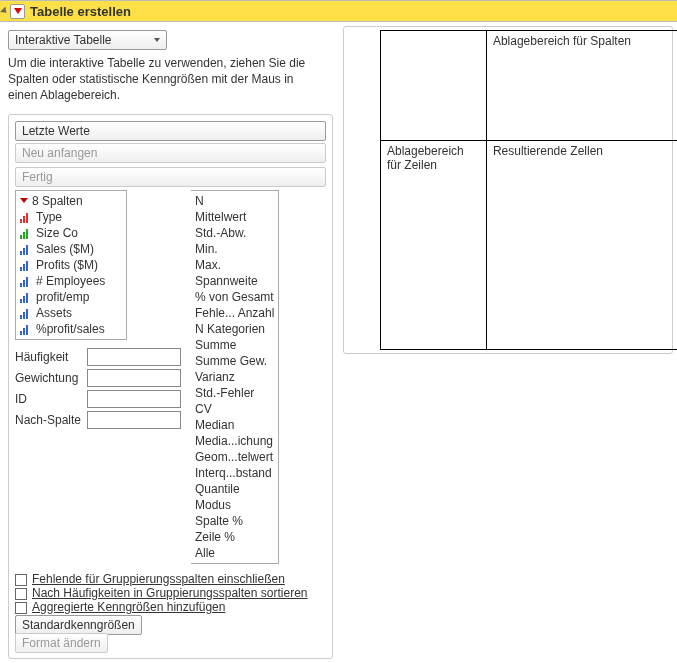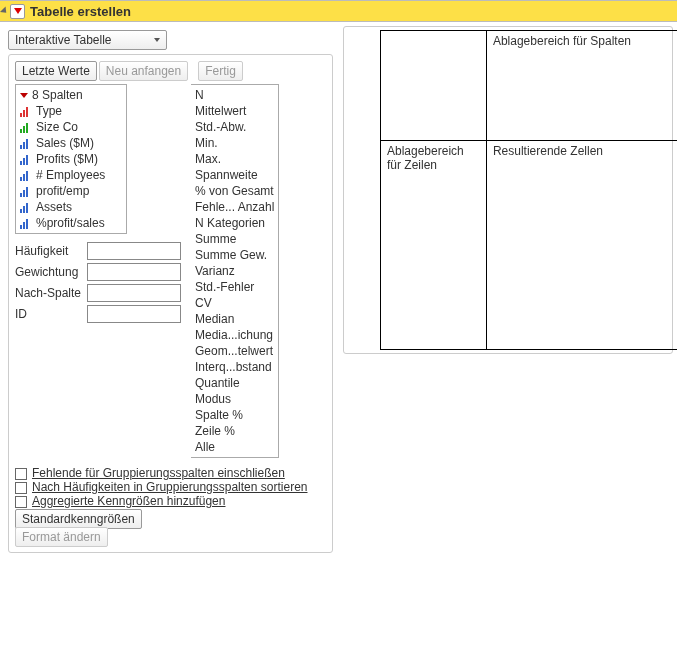--- a/index.html
+++ b/index.html
@@ -62,21 +62,21 @@
   .dd-arrow {
     width:0;height:0;border-top:4px solid #555;
     border-left:3px solid transparent;border-right:3px solid transparent;
     margin-left:6px;
   }
   .desc { margin: 1px 0 10px 0; line-height: 1.35; color:#333; max-width: 310px;}
   .outer-box {
     border: 1px solid #ccc; border-radius: 3px;
     padding: 6px 6px 8px 6px;
   }
-  .btn-row { display:flex; gap:2px; margin-bottom:3px;}
+  .btn-row { display:flex; gap:2px; margin-bottom:3px;flex-direction:column;}
   .btn {
     border:1px solid #999; background:linear-gradient(#fff,#eee);
     padding:2px 6px; border-radius:2px; cursor:pointer;
   }
   .btn.disabled { color:#999; border-color:#ccc; cursor:default;}
   .cols-and-stats { display:flex; }
   .col-list {
     border:1px solid #aaa; background:#fff;
     width: 112px; padding:2px 2px 2px 4px;
   }
@@ -140,20 +140,21 @@
   </span>
   <span class="panel-title">Tabelle erstellen</span>
 </div>
 
 <div class="content">
   <div class="left-col">
     <div class="dropdown">
       <span>Interaktive Tabelle</span>
       <span class="dd-arrow"></span>
     </div>
+    <div class="desc">Um die interaktive Tabelle zu verwenden, ziehen Sie die Spalten oder statistische Kenngrößen mit der Maus in einen Ablagebereich.</div>
 
     <div class="outer-box">
       <div class="btn-row">
         <span class="btn">Letzte Werte</span>
         <span class="btn disabled">Neu anfangen</span>
         <span style="width:6px"></span>
         <span class="btn disabled">Fertig</span>
       </div>
 
       <div class="cols-and-stats">
@@ -233,25 +234,25 @@
           <div class="fields-block">
             <div class="field-row">
               <span class="field-label">Häufigkeit</span>
               <input class="field-input" style="">
             </div>
             <div class="field-row">
               <span class="field-label">Gewichtung</span>
               <input class="field-input" style="">
             </div>
             <div class="field-row">
+              <span class="field-label">ID</span>
+              <input class="field-input" style="">
+            </div>
+            <div class="field-row">
               <span class="field-label">Nach-Spalte</span>
-              <input class="field-input" style="">
-            </div>
-            <div class="field-row">
-              <span class="field-label">ID</span>
               <input class="field-input" style="">
             </div>
           </div>
         </div>
         <div class="stat-spacer"></div>
         <div class="stats-list" id="stats-list">
             <div>N</div>
             <div>Mittelwert</div>
             <div>Std.-Abw.</div>
             <div>Min.</div>

